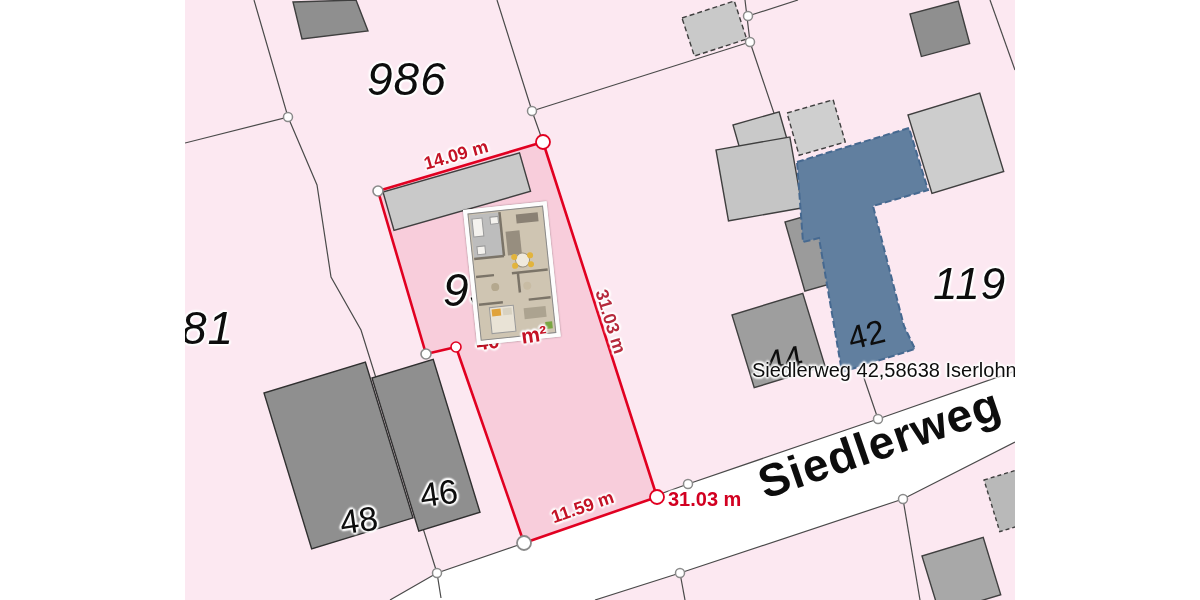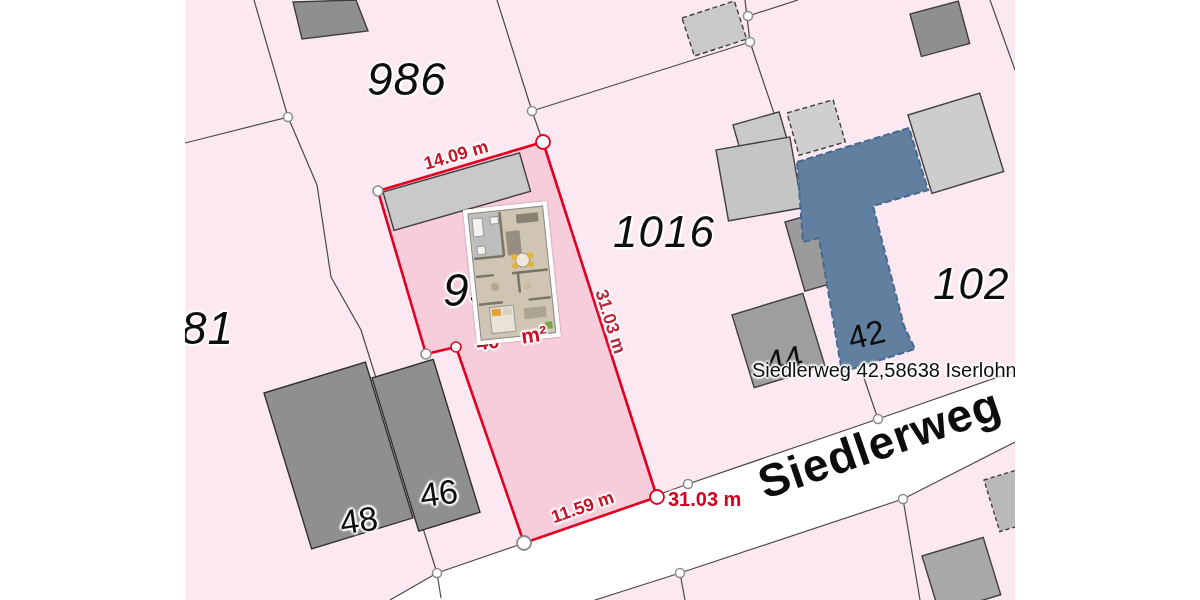--- a/index.html
+++ b/index.html
@@ -77,23 +77,22 @@
       <circle cx="193" cy="191" r="5" stroke="#8a8a8a" stroke-width="1.6"></circle>
       <circle cx="241" cy="354" r="5" stroke="#8a8a8a" stroke-width="1.6"></circle>
       <circle cx="271" cy="347" r="5" stroke="#e10021" stroke-width="1.6"></circle>
       <circle cx="358" cy="142" r="7" stroke="#e10021" stroke-width="1.8"></circle>
       <circle cx="339" cy="543" r="7" stroke="#8a8a8a" stroke-width="1.8"></circle>
       <circle cx="472" cy="497" r="7" stroke="#e10021" stroke-width="1.8"></circle>
     </g>
   </svg>
 
   <div class="lbl parcelnum" style="left:182px;top:40px;font-size:46px;margin-top:16px;">986</div>
-  <div class="lbl parcelnum" style="left:428px;top:210px;font-size:44px;">1016</div>
   <div class="lbl parcelnum" style="left:-4px;top:305px;font-size:46px;">81</div>
-  <div class="lbl parcelnum" style="left:748px;top:262px;font-size:44px;">102</div>
+  <div class="lbl parcelnum" style="left:748px;top:262px;font-size:44px;">119</div>
   <div class="lbl parcelnum" style="left:258px;top:267px;font-size:46px;">93</div>
 
   <div class="lbl housenum" style="left:155px;top:503px;font-size:34px;transform:rotate(-8deg);">48</div>
   <div class="lbl housenum" style="left:235px;top:476px;font-size:34px;transform:rotate(-8deg);">46</div>
   <div class="lbl housenum" style="left:581px;top:343px;font-size:33px;transform:rotate(-10deg);text-shadow:none;">44</div>
   <div class="lbl housenum" style="left:663px;top:318px;font-size:33px;transform:rotate(-14deg);text-shadow:none;">42</div>
 
   <div class="lbl" style="left:291px;top:331px;font-size:21px;font-weight:bold;color:#c41326;transform:rotate(-8deg);">40</div>
 
   <div class="floorplan">

